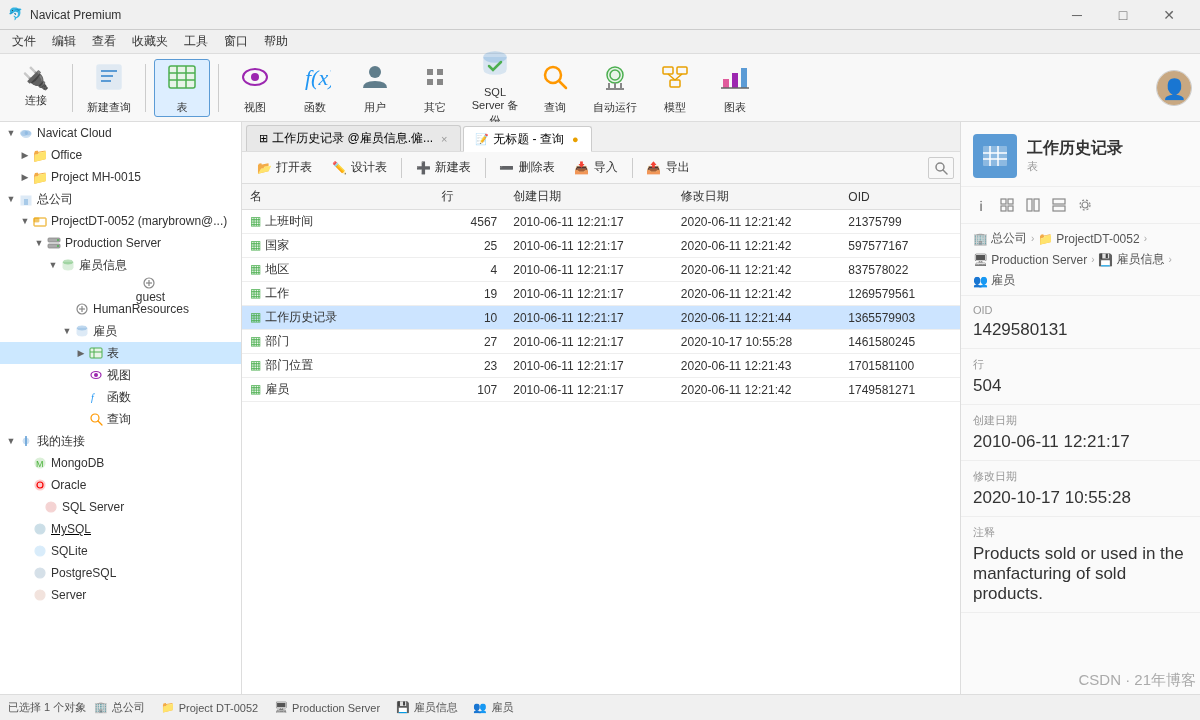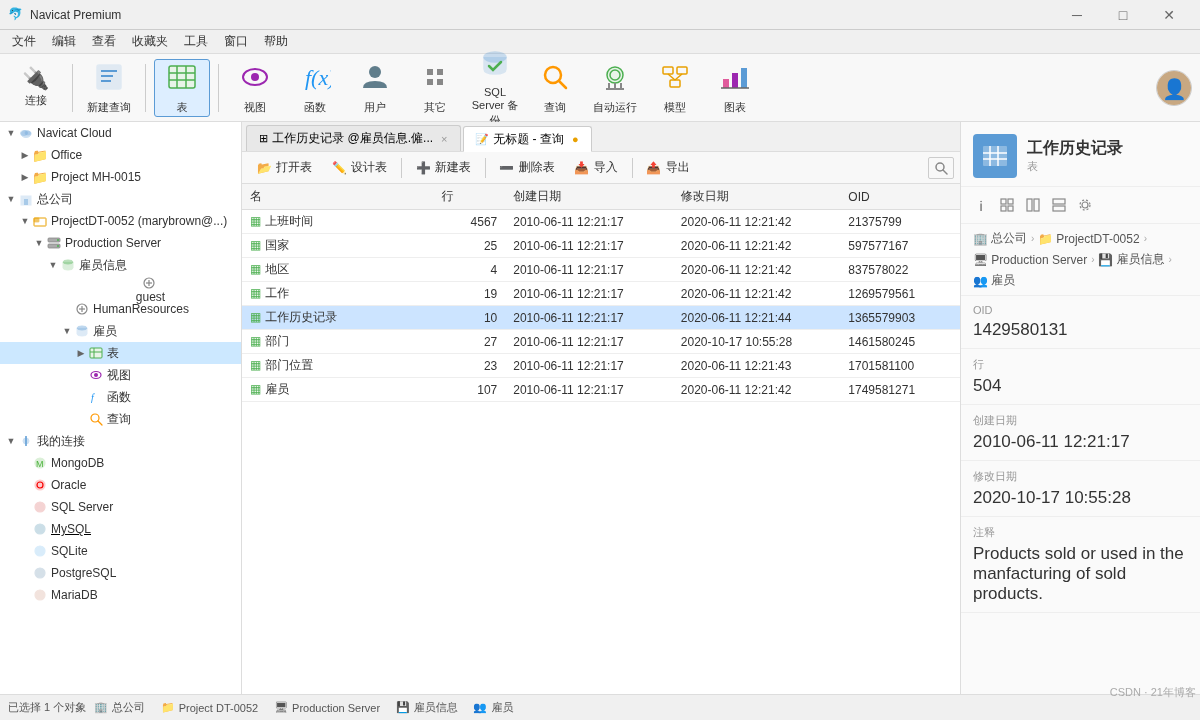--- a/index.html
+++ b/index.html
@@ -375,21 +375,21 @@
       <div class="tree-item" style="padding-left: 18px;">
         <span class="arrow"></span>
         <span class="item-icon">
           <svg width="14" height="14" viewBox="0 0 14 14">
             <ellipse cx="7" cy="7" rx="5" ry="5" fill="#f80000" opacity="0.2" stroke="#f80000" stroke-width="1.2"></ellipse>
             <ellipse cx="7" cy="7" rx="3" ry="3" fill="none" stroke="#f80000" stroke-width="1.2"></ellipse>
           </svg>
         </span>
         <span class="item-label">Oracle</span>
       </div>
-      <div class="tree-item" style="padding-left: 18px;">
+      <div class="tree-item" style="padding-left: 18px; margin-left: 11px;">
         <span class="arrow"></span>
         <span class="item-icon">
           <svg width="14" height="14" viewBox="0 0 14 14">
             <ellipse cx="7" cy="7" rx="5" ry="5" fill="#cc2927" opacity="0.2" stroke="#cc2927" stroke-width="1.2"></ellipse>
           </svg>
         </span>
         <span class="item-label">SQL Server</span>
       </div>
       <div class="tree-item" style="padding-left: 18px; text-decoration: underline;">
         <span class="arrow"></span>
@@ -418,21 +418,21 @@
         </span>
         <span class="item-label">PostgreSQL</span>
       </div>
       <div class="tree-item" style="padding-left: 18px;">
         <span class="arrow"></span>
         <span class="item-icon">
           <svg width="14" height="14" viewBox="0 0 14 14">
             <ellipse cx="7" cy="7" rx="5" ry="5" fill="#c0765a" opacity="0.2" stroke="#c0765a" stroke-width="1.2"></ellipse>
           </svg>
         </span>
-        <span class="item-label">MariaDB</span>
+        <span class="item-label">Server</span>
       </div>
     </div>
 
   <div class="content-area">
 
     <div class="tabs-bar" id="tabs-bar">
         <div class="tab">
           <span class="tab-icon">⊞</span>
           <span>工作历史记录 @雇员信息.僱...</span>
           <span class="tab-close">×</span>
@@ -676,13 +676,13 @@
       <span>💾</span>
       <span>雇员信息</span>
     </div>
     <span class="status-sep"> </span>
     <div class="status-item">
       <span>👥</span>
       <span>雇员</span>
     </div>
   </div>
 
-<div style="position: fixed; bottom: 20px; right: 4px; font-size: 11px; color: rgb(170, 170, 170); z-index: 100;">CSDN · 21年博客</div>
+<div style="position: fixed; bottom: 30px; right: 4px; font-size: 15px; color: rgb(170, 170, 170); z-index: 100;">CSDN · 21年博客</div>
 
 </body></html>

